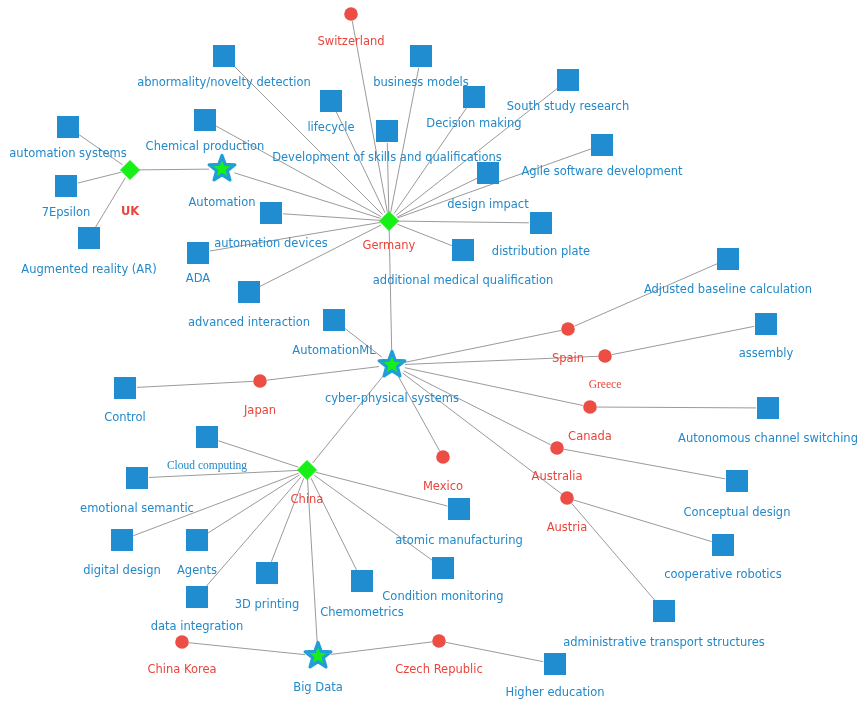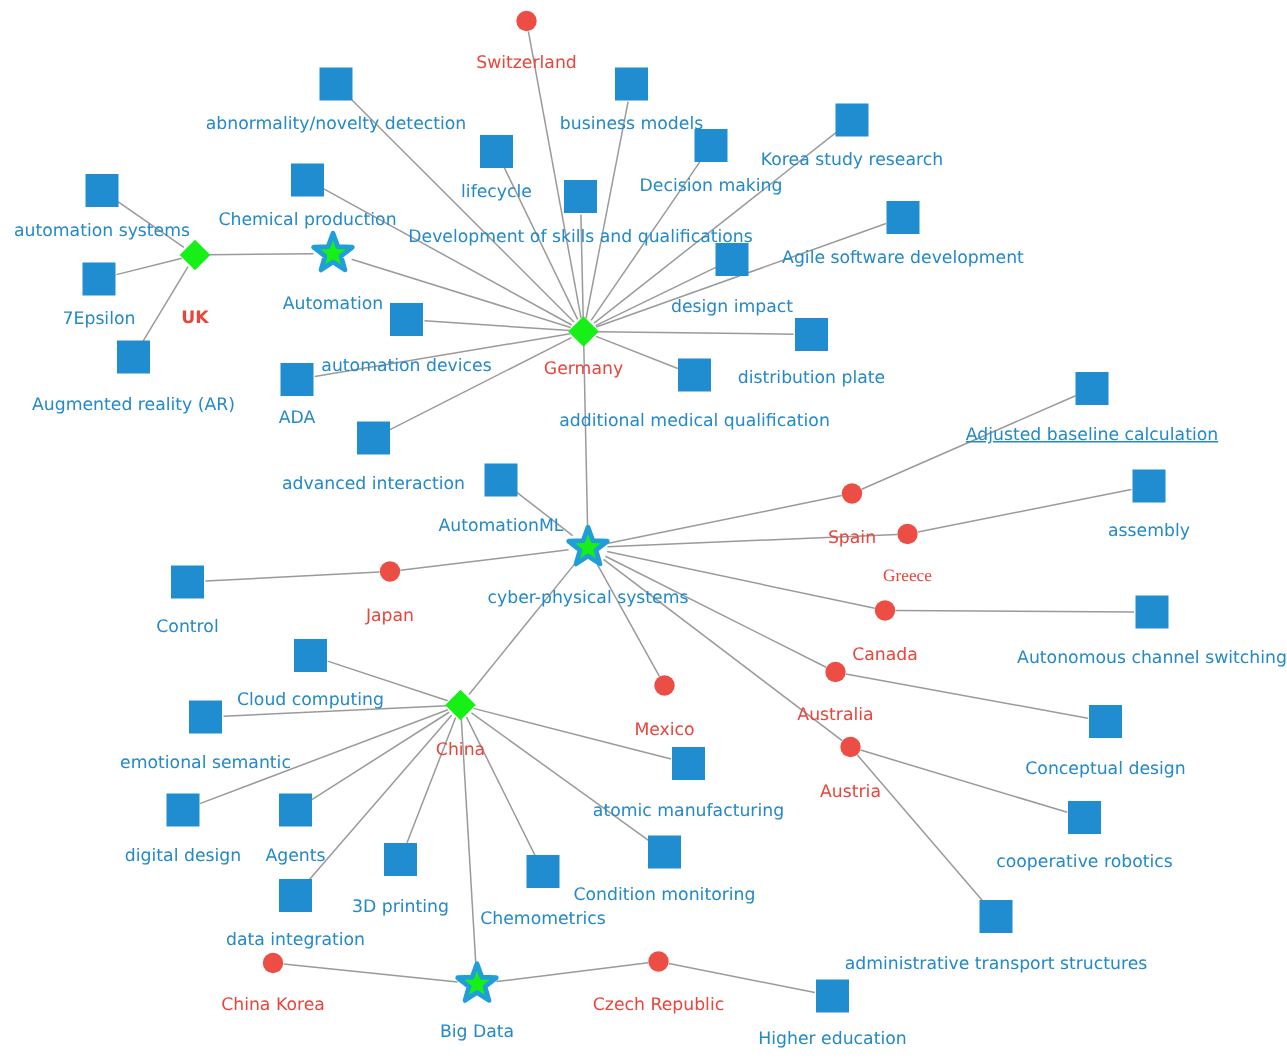--- a/index.html
+++ b/index.html
@@ -149,49 +149,49 @@
         <circle cx="182" cy="642" r="6.8" class="circ-node"></circle>
         <circle cx="439" cy="641" r="6.8" class="circ-node"></circle>
         <polygon points="318.00,642.50 321.29,651.47 330.84,651.83 323.33,657.73 325.94,666.92 318.00,661.60 310.06,666.92 312.67,657.73 305.16,651.83 314.71,651.47" class="star-node"></polygon>
         <rect x="544" y="653" width="22" height="22" class="sq-node"></rect>
       </g>
   </svg>
   <div id="labels-layer">
       <div class="node-label label-country" style="left: 351px; top: 34px;">Switzerland</div>
       <div class="node-label label-keyword" style="left: 224px; top: 75px;">abnormality/novelty detection</div>
       <div class="node-label label-keyword" style="left: 421px; top: 75px;">business models</div>
-      <div class="node-label label-keyword" style="left: 568px; top: 99px;">Korea study research</div>
+      <div class="node-label label-keyword" style="left: 568px; top: 99px;">South study research</div>
       <div class="node-label label-keyword" style="left: 331px; top: 120px;">lifecycle</div>
       <div class="node-label label-keyword" style="left: 474px; top: 116px;">Decision making</div>
       <div class="node-label label-keyword" style="left: 68px; top: 146px;">automation systems</div>
       <div class="node-label label-keyword" style="left: 205px; top: 139px;">Chemical production</div>
       <div class="node-label label-keyword" style="left: 387px; top: 150px;">Development of skills and qualifications</div>
       <div class="node-label label-keyword" style="left: 602px; top: 164px;">Agile software development</div>
       <div class="node-label label-country" style="left: 130px; top: 204px; font-weight: bold;">UK</div>
       <div class="node-label label-keyword" style="left: 222px; top: 195px;">Automation</div>
       <div class="node-label label-keyword" style="left: 488px; top: 197px;">design impact</div>
       <div class="node-label label-keyword" style="left: 66px; top: 205px;">7Epsilon</div>
       <div class="node-label label-country" style="left: 389px; top: 238px;">Germany</div>
       <div class="node-label label-keyword" style="left: 271px; top: 236px;">automation devices</div>
       <div class="node-label label-keyword" style="left: 541px; top: 244px;">distribution plate</div>
       <div class="node-label label-keyword" style="left: 89px; top: 262px;">Augmented reality (AR)</div>
       <div class="node-label label-keyword" style="left: 463px; top: 273px;">additional medical qualification</div>
       <div class="node-label label-keyword" style="left: 198px; top: 271px;">ADA</div>
-      <div class="node-label label-keyword" style="left: 728px; top: 282px; text-decoration: underline;">Adjusted baseline calculation</div>
+      <div class="node-label label-keyword" style="left: 728px; top: 282px;">Adjusted baseline calculation</div>
       <div class="node-label label-keyword" style="left: 249px; top: 315px;">advanced interaction</div>
       <div class="node-label label-country" style="left: 568px; top: 351px;">Spain</div>
       <div class="node-label label-keyword" style="left: 766px; top: 346px;">assembly</div>
       <div class="node-label label-keyword" style="left: 334px; top: 343px;">AutomationML</div>
       <div class="node-label label-country" style="left: 605px; top: 378px; font-family: Liberation Serif, serif;">Greece</div>
       <div class="node-label label-keyword" style="left: 392px; top: 391px;">cyber-physical systems</div>
       <div class="node-label label-country" style="left: 260px; top: 403px;">Japan</div>
       <div class="node-label label-keyword" style="left: 125px; top: 410px;">Control</div>
       <div class="node-label label-country" style="left: 590px; top: 429px;">Canada</div>
       <div class="node-label label-keyword" style="left: 768px; top: 431px;">Autonomous channel switching</div>
-      <div class="node-label label-keyword" style="left: 207px; top: 459px;">Cloud computing</div>
+      <div class="node-label label-keyword" style="left: 207px; top: 459px; font-family: Liberation Serif, serif;">Cloud computing</div>
       <div class="node-label label-country" style="left: 557px; top: 469px;">Australia</div>
       <div class="node-label label-country" style="left: 307px; top: 492px;">China</div>
       <div class="node-label label-country" style="left: 443px; top: 479px;">Mexico</div>
       <div class="node-label label-keyword" style="left: 137px; top: 501px;">emotional semantic</div>
       <div class="node-label label-keyword" style="left: 737px; top: 505px;">Conceptual design</div>
       <div class="node-label label-country" style="left: 567px; top: 520px;">Austria</div>
       <div class="node-label label-keyword" style="left: 459px; top: 533px;">atomic manufacturing</div>
       <div class="node-label label-keyword" style="left: 122px; top: 563px;">digital design</div>
       <div class="node-label label-keyword" style="left: 197px; top: 563px;">Agents</div>
       <div class="node-label label-keyword" style="left: 723px; top: 567px;">cooperative robotics</div>

